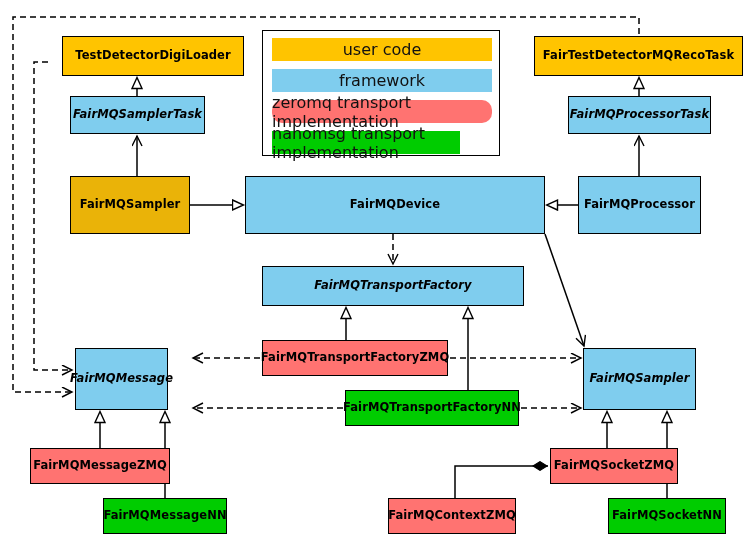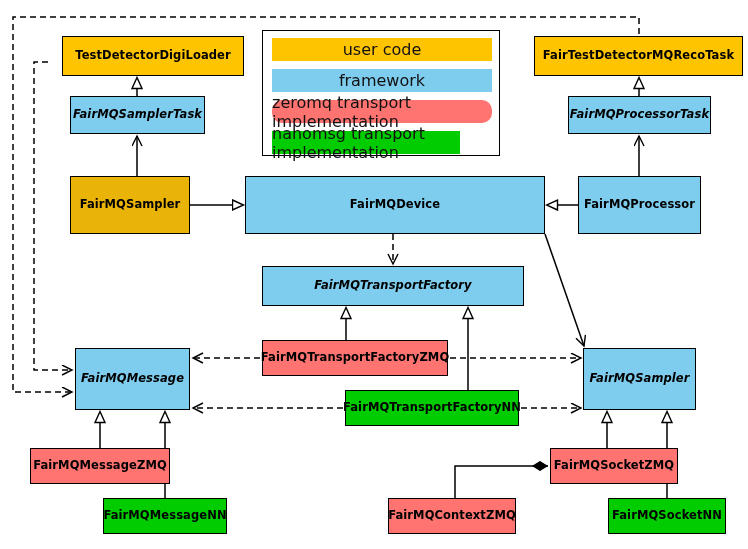--- a/index.html
+++ b/index.html
@@ -129,21 +129,21 @@
   </div>
 
   <div class="node" style="left:262px;top:340px;width:186px;height:36px;background:#FF7371;">
     <span>FairMQTransportFactoryZMQ</span>
   </div>
 
   <div class="node" style="left:345px;top:390px;width:174px;height:36px;background:#00CC00;">
     <span>FairMQTransportFactoryNN</span>
   </div>
 
-  <div class="node italic" style="left:75px;top:348px;width:115px;height:62px;background:#7FCDEE;">
+  <div class="node italic" style="left:75px;top:348px;width:93px;height:62px;background:#7FCDEE;">
     <span>FairMQMessage</span>
   </div>
 
   <div class="node italic" style="left:583px;top:348px;width:113px;height:62px;background:#7FCDEE;">
     <span>FairMQSampler</span>
   </div>
 
   <div class="node" style="left:30px;top:448px;width:140px;height:36px;background:#FF7371;">
     <span>FairMQMessageZMQ</span>
   </div>

